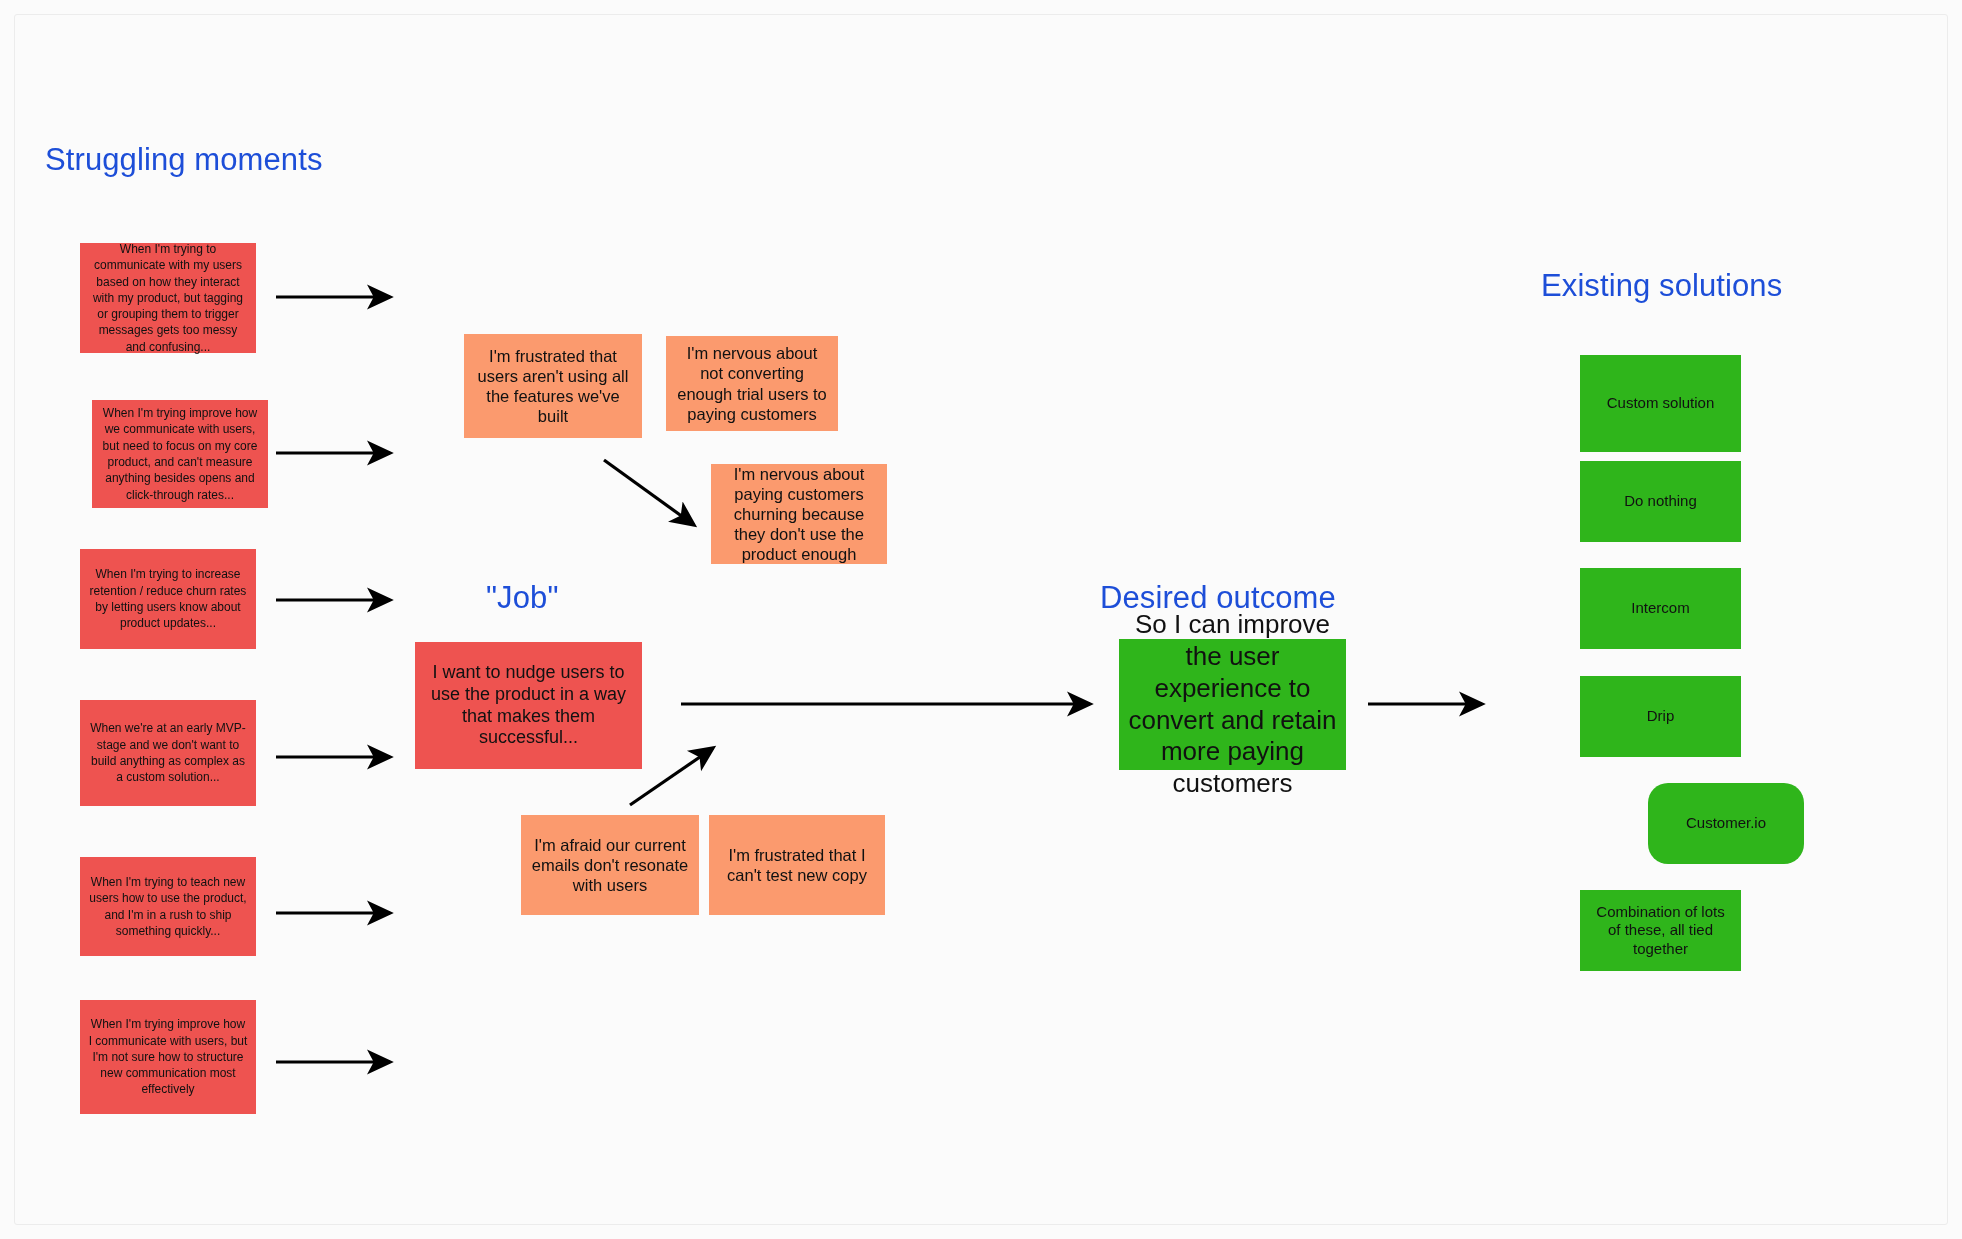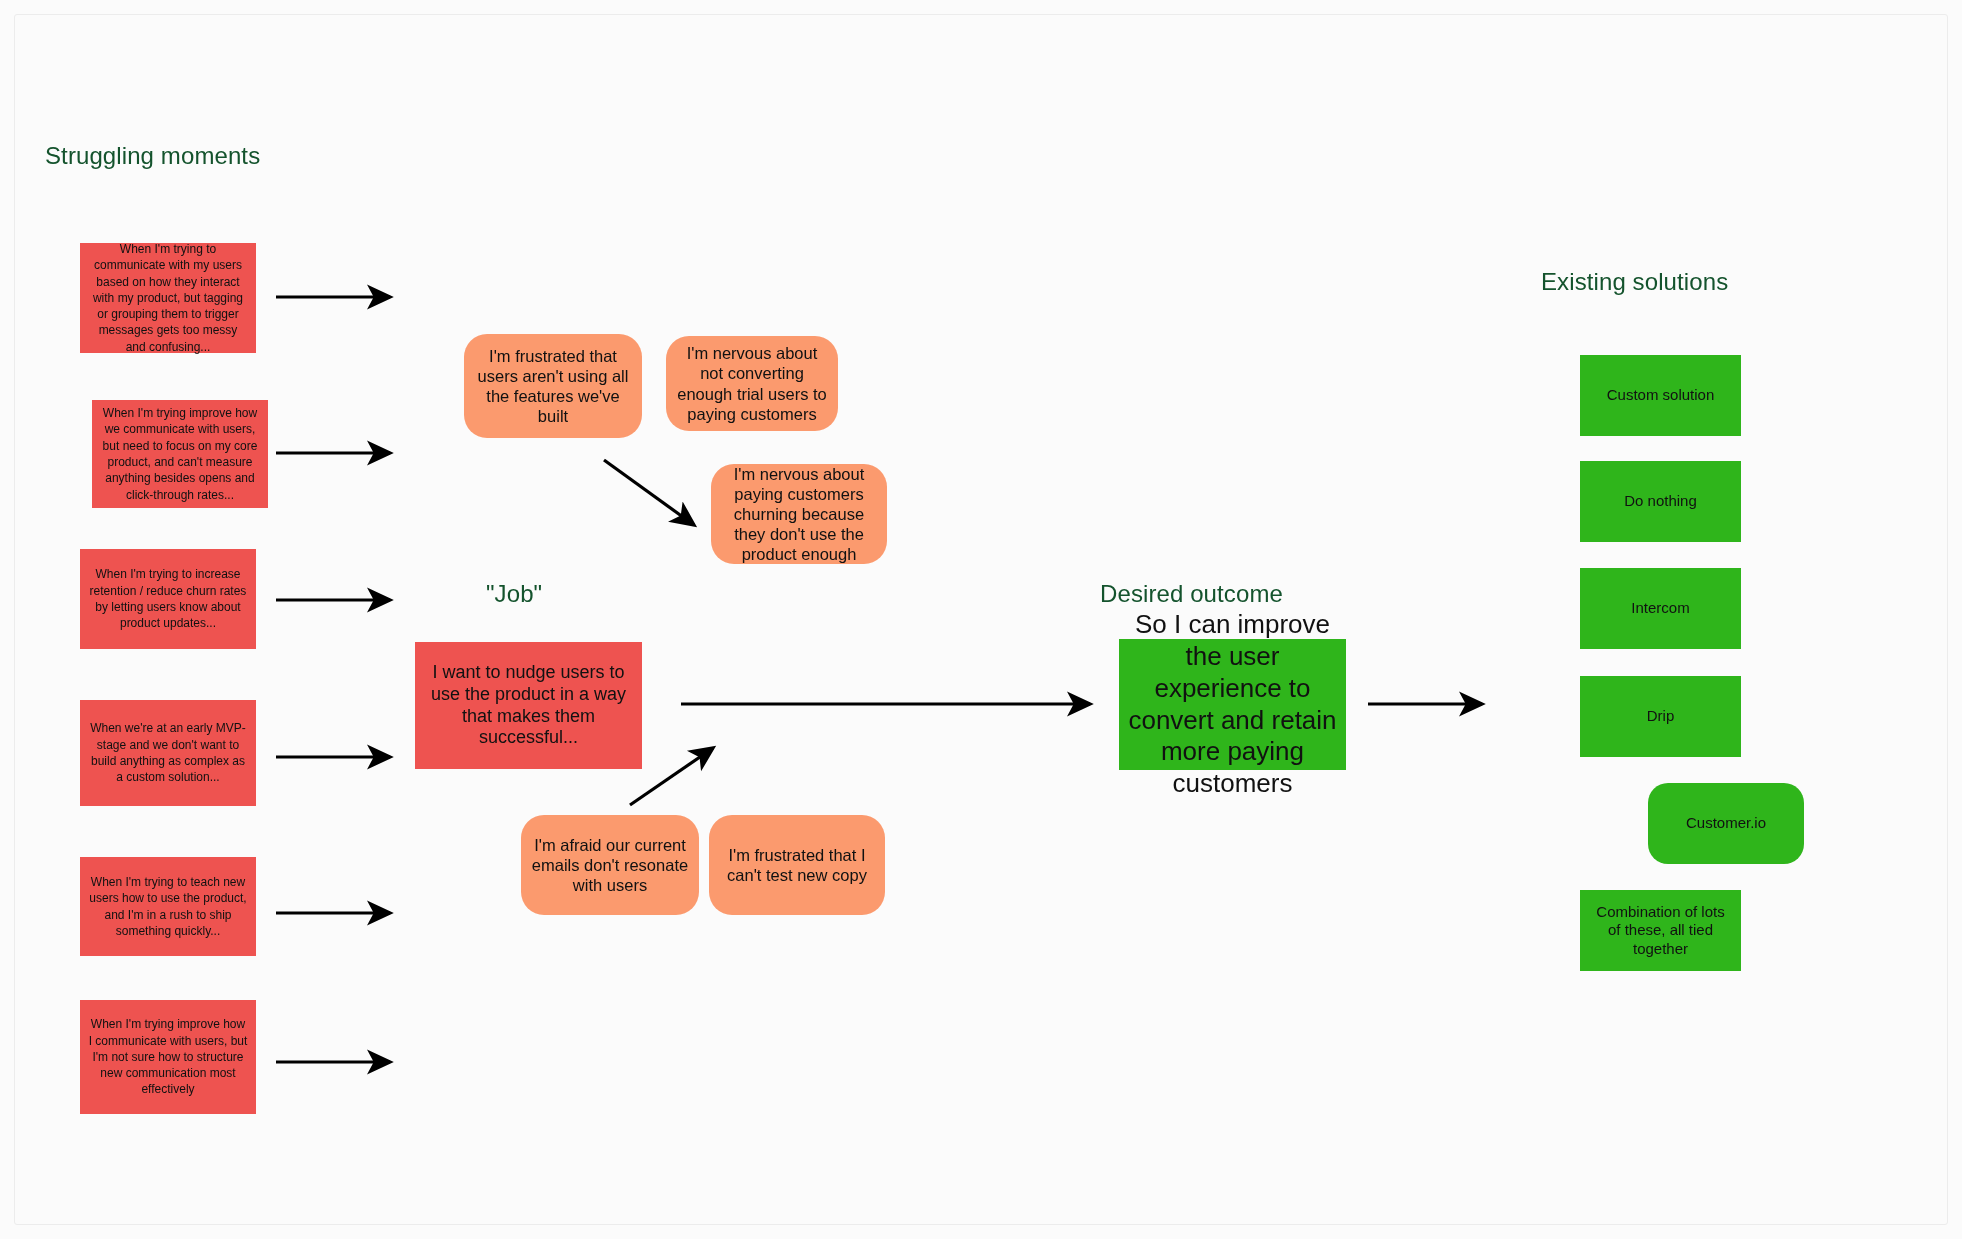--- a/index.html
+++ b/index.html
@@ -21,43 +21,43 @@
     top: 14px;
     width: 1934px;
     height: 1211px;
     background: #fbfbfb;
     border: 1px solid #ececec;
     border-radius: 3px;
     box-sizing: border-box;
   }
   .heading {
     position: absolute;
-    font-size: 24px;
-    color: #14532d;
+    font-size: 31px;
+    color: #1d4ed8;
     font-weight: 400;
     letter-spacing: 0.1px;
     white-space: nowrap;
   }
   .note {
     position: absolute;
     box-sizing: border-box;
     display: flex;
     align-items: center;
     justify-content: center;
     text-align: center;
     color: #111111;
     line-height: 1.22;
     padding: 6px 8px;
   }
   .note span { display: block; width: 100%; }
   .note.red   { background: #ee5350; }
   .note.orange{ background: #fb9a6e; }
   .note.green { background: #2fb51b; }
   .note.small { font-size: 12px; line-height: 1.36; }
-  .note.medium{ font-size: 16.5px; border-radius: 23px; }
+  .note.medium{ font-size: 16.5px; }
   .note.job   { font-size: 18px; }
   .note.outcome { font-size: 26px; }
   .note.solution { font-size: 15px; }
   svg.arrows {
     position: absolute;
     left: 0; top: 0;
     width: 1962px;
     height: 1239px;
     pointer-events: none;
   }
@@ -130,21 +130,21 @@
     <span>I'm afraid our current emails don't resonate with users</span>
   </div>
   <div class="note orange medium" style="left:709px; top:815px; width:176px; height:100px;">
     <span>I'm frustrated that I can't test new copy</span>
   </div>
 
   <div class="note green outcome" style="left:1119px; top:639px; width:227px; height:131px;">
     <span>So I can improve the user experience to convert and retain more paying customers</span>
   </div>
 
-  <div class="note green solution" style="left:1580px; top:355px; width:161px; height:81px;">
+  <div class="note green solution" style="left:1580px; top:355px; width:161px; height:97px;">
     <span>Custom solution</span>
   </div>
   <div class="note green solution" style="left:1580px; top:461px; width:161px; height:81px;">
     <span>Do nothing</span>
   </div>
   <div class="note green solution" style="left:1580px; top:568px; width:161px; height:81px;">
     <span>Intercom</span>
   </div>
   <div class="note green solution" style="left:1580px; top:676px; width:161px; height:81px;">
     <span>Drip</span>

